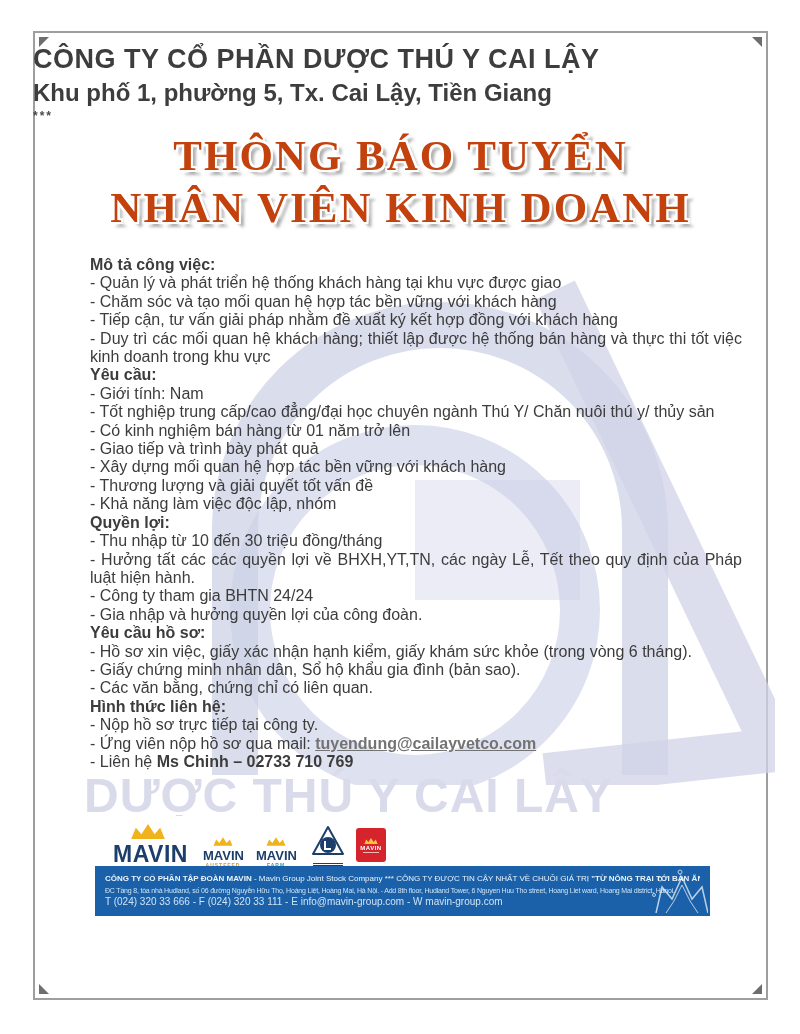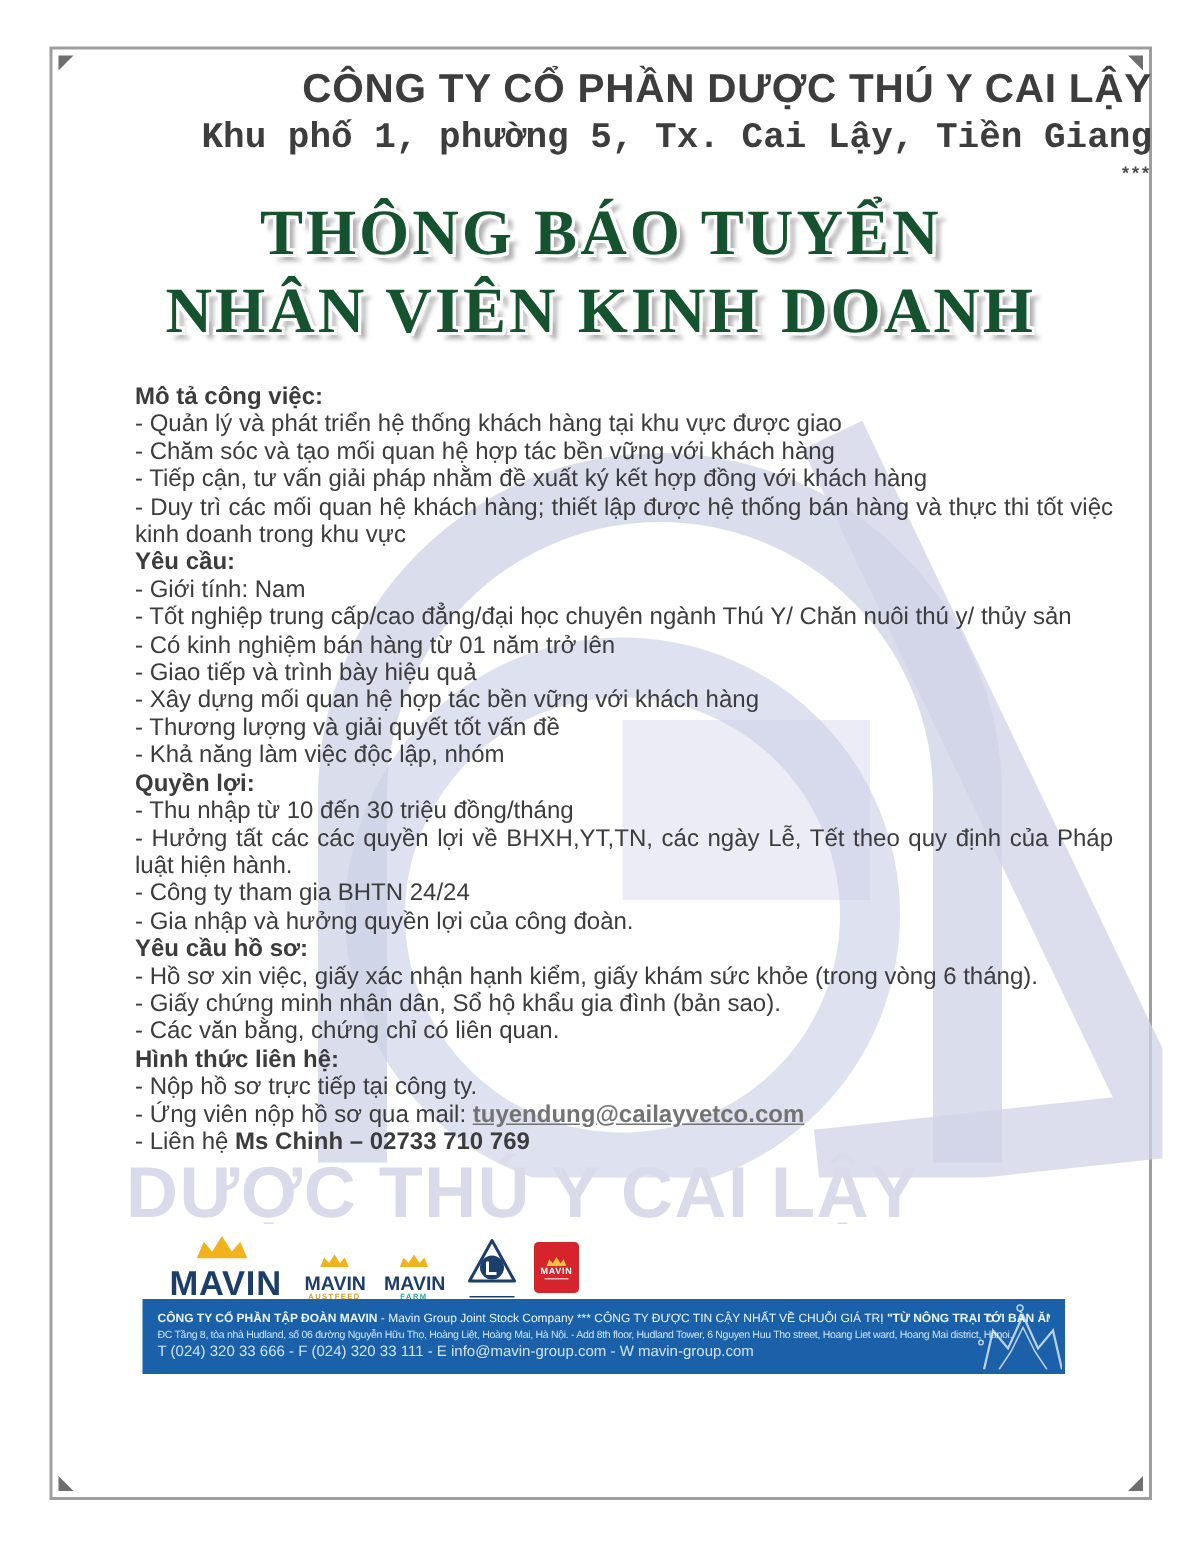--- a/index.html
+++ b/index.html
@@ -13,30 +13,30 @@
     position:absolute; left:33px; top:31px; width:735px; height:969px;
     border:2px solid #9e9e9e;
   }
   .corner { position:absolute; width:0; height:0; }
   .corner.tl { left:4px;  top:4px;  border-top:10px solid #6e6e6e; border-right:10px solid transparent; }
   .corner.tr { right:4px; top:4px;  border-top:10px solid #6e6e6e; border-left:10px solid transparent; }
   .corner.bl { left:4px;  bottom:4px; border-bottom:10px solid #6e6e6e; border-right:10px solid transparent; }
   .corner.br { right:4px; bottom:4px; border-bottom:10px solid #6e6e6e; border-left:10px solid transparent; }
 
   
-  .header { position:absolute; left:33px; top:44px; width:735px; text-align:right; color:#3d3d3d; z-index:3; }
+  .header { position:absolute; left:33px; top:44px; width:735px; text-align:left; color:#3d3d3d; z-index:3; }
   .company-name { font-size:27px; font-weight:bold; letter-spacing:0.5px; }
-  .company-address { font-size:24px; font-weight:bold; margin-top:4px;font-family:Liberation Mono, monospace; }
+  .company-address { font-size:24px; font-weight:bold; margin-top:4px; }
   .stars { font-size:12px; font-weight:bold; letter-spacing:2px; margin-top:2px; color:#4a4a4a; }
 
   
   .notice-title {
     position:absolute; left:33px; top:130px; width:735px; text-align:center; z-index:3;
     font-family:"Liberation Serif","DejaVu Serif",serif; font-weight:bold;
-    font-size:43px; line-height:52px; letter-spacing:2px; color:#14532d;
+    font-size:43px; line-height:52px; letter-spacing:2px; color:#c2410c;
     text-shadow:
       -2px -2px 0 #fff, 0 -2px 0 #fff, 2px -2px 0 #fff,
       -2px 0 0 #fff, 2px 0 0 #fff,
       -2px 2px 0 #fff, 0 2px 0 #fff, 2px 2px 0 #fff,
       5px 5px 3px rgba(110,110,110,0.55);
   }
 
   
   .wm-logo { position:absolute; left:85px; top:230px; z-index:1; }
   .wm-text {
@@ -122,21 +122,21 @@
     <div class="h">Mô tả công việc:</div>
     <div class="item">- Quản lý và phát triển hệ thống khách hàng tại khu vực được giao</div>
     <div class="item">- Chăm sóc và tạo mối quan hệ hợp tác bền vững với khách hàng</div>
     <div class="item">- Tiếp cận, tư vấn giải pháp nhằm đề xuất ký kết hợp đồng với khách hàng</div>
     <div class="item">- Duy trì các mối quan hệ khách hàng; thiết lập được hệ thống bán hàng và thực thi tốt việc kinh doanh trong khu vực</div>
 
     <div class="h">Yêu cầu:</div>
     <div class="item">- Giới tính: Nam</div>
     <div class="item">- Tốt nghiệp trung cấp/cao đẳng/đại học chuyên ngành Thú Y/ Chăn nuôi thú y/ thủy sản</div>
     <div class="item">- Có kinh nghiệm bán hàng từ 01 năm trở lên</div>
-    <div class="item">- Giao tiếp và trình bày hiệu quả</div>
+    <div class="item">- Giao tiếp và trình bày phát quả</div>
     <div class="item">- Xây dựng mối quan hệ hợp tác bền vững với khách hàng</div>
     <div class="item">- Thương lượng và giải quyết tốt vấn đề</div>
     <div class="item">- Khả năng làm việc độc lập, nhóm</div>
 
     <div class="h">Quyền lợi:</div>
     <div class="item">- Thu nhập từ 10 đến 30 triệu đồng/tháng</div>
     <div class="item">- Hưởng tất các các quyền lợi về BHXH,YT,TN, các ngày Lễ, Tết theo quy định của Pháp luật hiện hành.</div>
     <div class="item">- Công ty tham gia BHTN 24/24</div>
     <div class="item">- Gia nhập và hưởng quyền lợi của công đoàn.</div>
 

